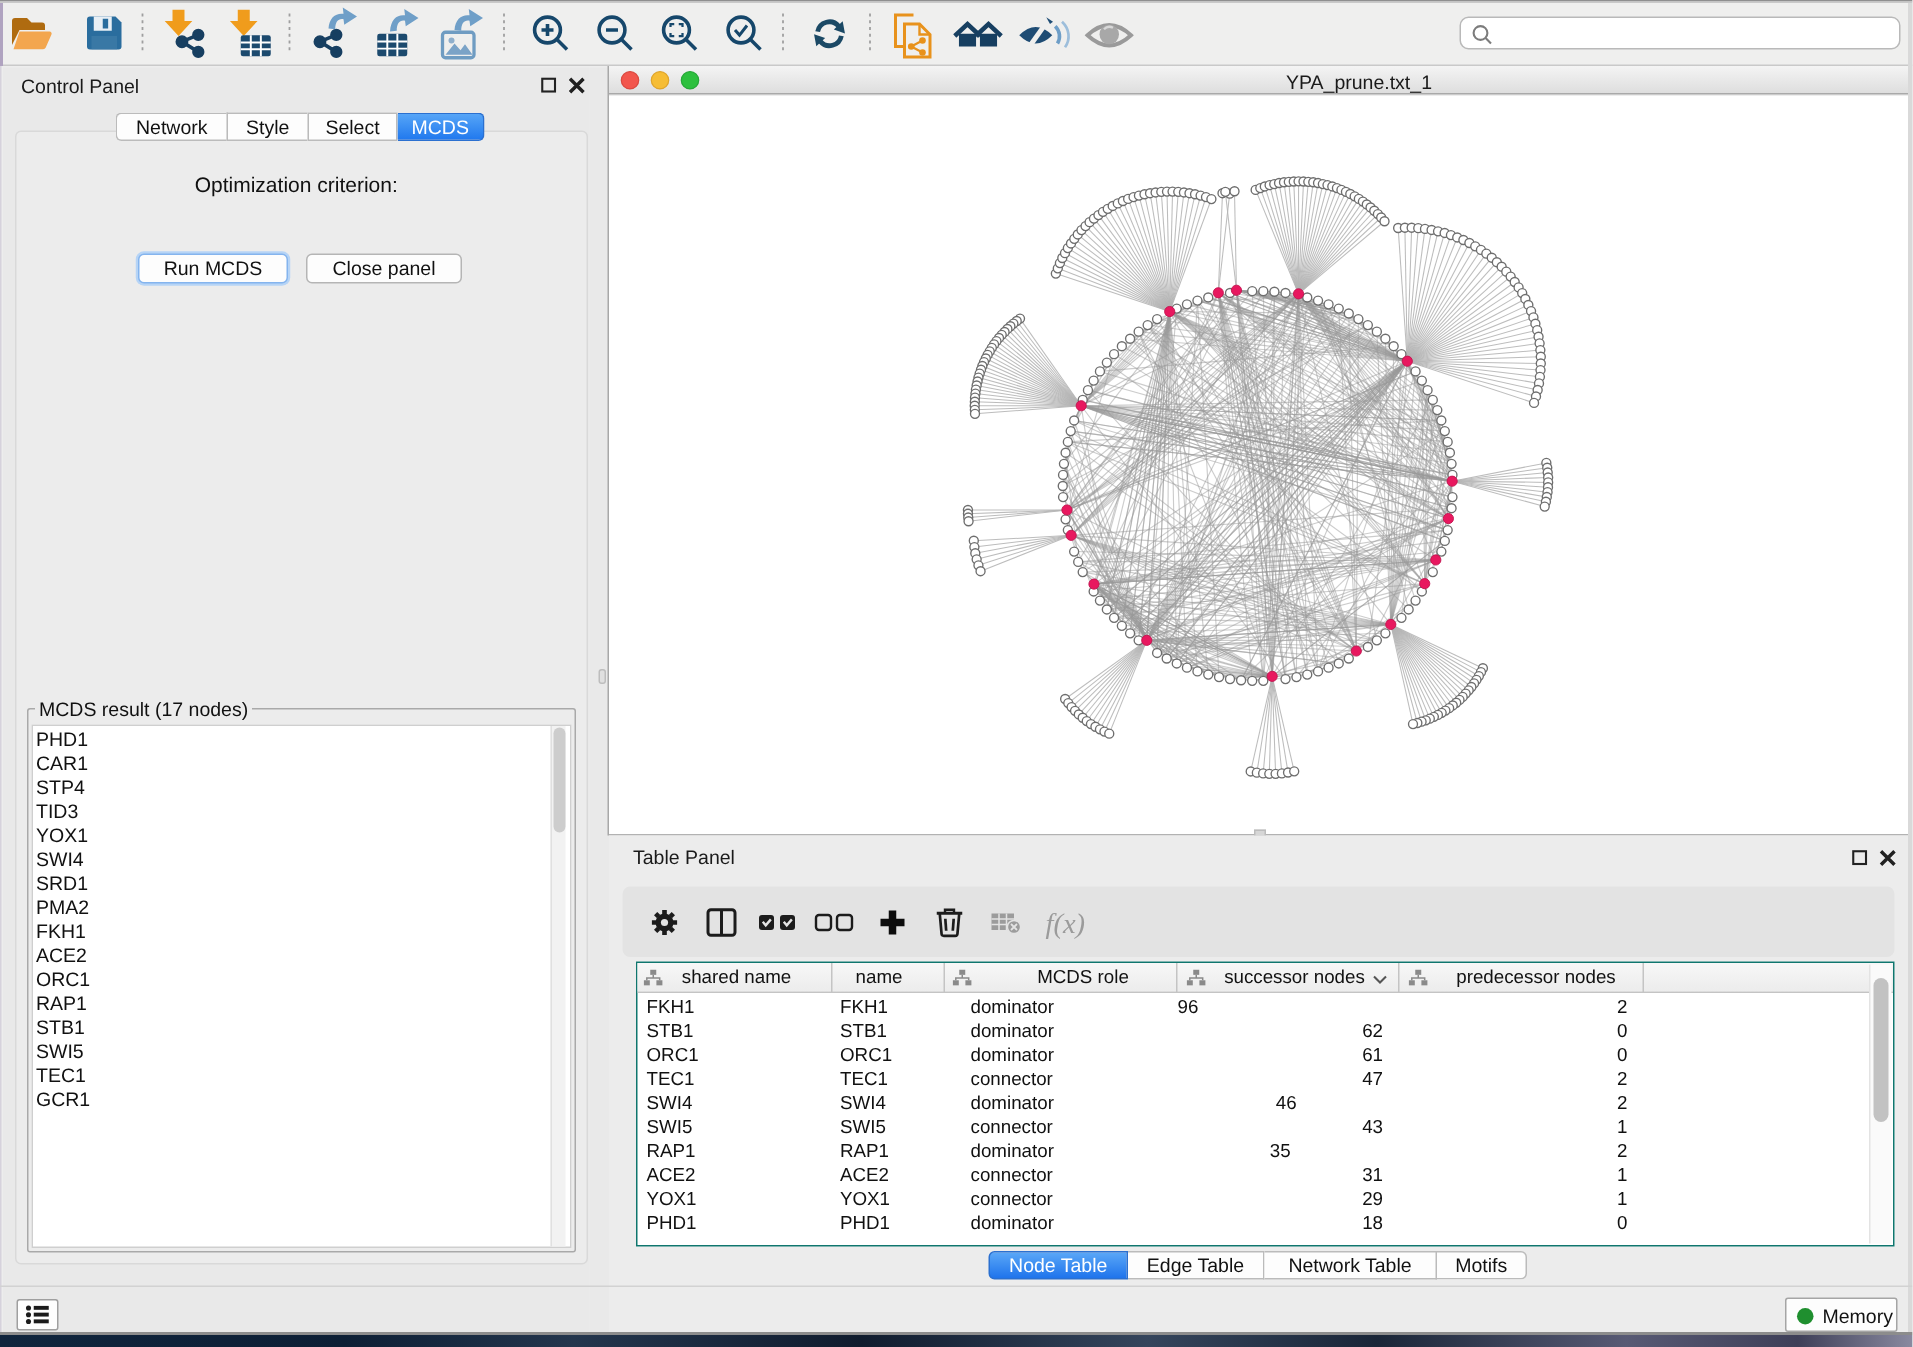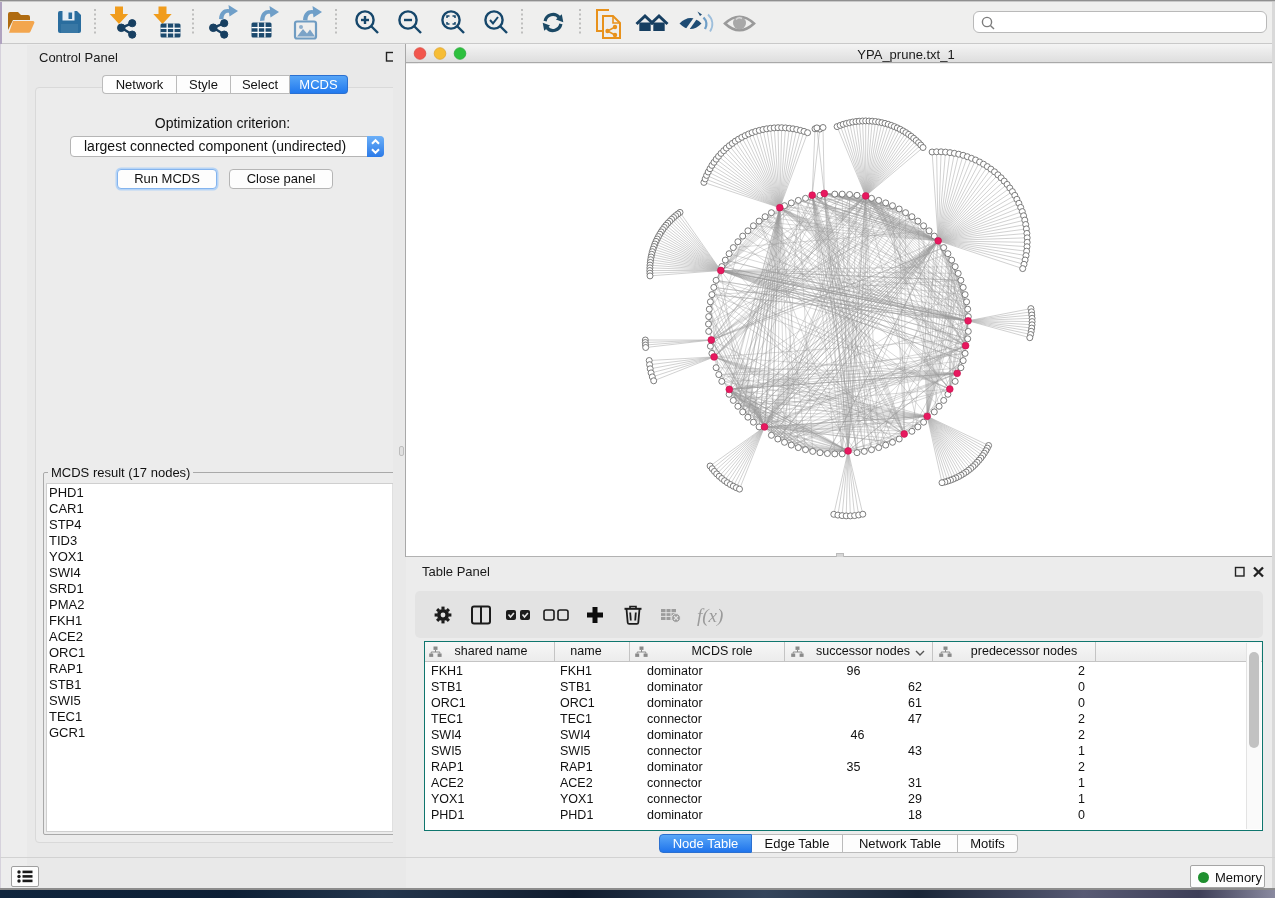--- a/index.html
+++ b/index.html
@@ -142,45 +142,37 @@
 </svg>
 
 <div class="abs" style="left:971px;top:9px;width:294px;height:22px;background:#ffffff;border:1px solid #b9b9b9;border-radius:6px;">
  <svg width="16" height="16" style="position:absolute;left:6px;top:3px">
   <circle cx="7" cy="7" r="4.6" fill="none" stroke="#7c7c7c" stroke-width="1.4"></circle>
   <line x1="10.4" y1="10.4" x2="14" y2="14" stroke="#7c7c7c" stroke-width="1.4"></line>
  </svg>
 </div>
 </div>
 
-<div class="abs" style="left:2px;top:45px;width:391px;height:845px;background:#e9e9e9;margin-left:25px;">
+<div class="abs" style="left:2px;top:45px;width:391px;height:845px;background:#e9e9e9;">
  <div class="abs" style="left:12px;top:5px;font-size:13px;color:#1a1a1a;">Control Panel</div>
  <svg class="abs" style="left:357px;top:6px" width="34" height="13">
    <rect x="2.5" y="1.5" width="8.5" height="8.5" fill="none" stroke="#222" stroke-width="1.4"></rect>
    <path d="M21,1.5 l9,9 M30,1.5 l-9,9" stroke="#222" stroke-width="2.3"></path>
  </svg>
 
  <div class="abs" style="left:8px;top:42px;width:382px;height:756px;background:#ececec;border:1px solid #d9d9d9;border-radius:4px;"></div>
 
  <div class="abs" style="left:0;top:70px;width:391px;text-align:center;font-size:14px;color:#111">Optimization criterion:</div>
  <div class="abs" style="left:75px;top:30px;height:19px;display:flex;font-size:13px;">
   <div style="width:74px;background:#fdfdfd;border:1px solid #bbbbbb;border-right:none;border-radius:4px 0 0 4px;text-align:center;line-height:17px;color:#111">Network</div>
   <div style="width:54px;background:#fdfdfd;border:1px solid #bbbbbb;border-right:none;text-align:center;line-height:17px;color:#111">Style</div>
   <div style="width:60px;background:#fdfdfd;border:1px solid #bbbbbb;text-align:center;line-height:17px;color:#111">Select</div>
   <div style="width:58px;background:linear-gradient(#56a5f7,#2179ee);border:1px solid #2b70d0;border-left:none;border-radius:0 4px 4px 0;text-align:center;line-height:17px;color:#fff">MCDS</div>
  </div>
 
- <div class="abs" style="left:43px;top:91px;width:314px;height:21px;background:#fff;border:1px solid #b5b5b5;border-radius:4px;font-size:14px;line-height:19px;color:#111;padding-left:13px;">largest connected component (undirected)
-   <div class="abs" style="right:-1px;top:-1px;width:17px;height:21px;background:linear-gradient(#6cb0f8,#2b7ae8);border-radius:0 4px 4px 0;">
-     <svg width="17" height="21">
-       <path d="M5,7.8 l3.5,-3.6 3.5,3.6" fill="none" stroke="#fff" stroke-width="2"></path>
-       <path d="M5,13.2 l3.5,3.6 3.5,-3.6" fill="none" stroke="#fff" stroke-width="2"></path>
-     </svg>
-   </div>
- </div>
 
  <div class="abs" style="left:90px;top:124px;width:100px;height:20px;background:#fdfdfd;border:1.5px solid #84b4ee;box-shadow:0 0 0 1.5px #b6d4f6;border-radius:4px;text-align:center;font-size:13px;line-height:17px;color:#111">Run MCDS</div>
  <div class="abs" style="left:202px;top:124px;width:104px;height:20px;background:#fdfdfd;border:1px solid #b5b5b5;border-radius:4px;text-align:center;font-size:13px;line-height:18px;color:#111">Close panel</div>
 
  <fieldset class="abs" style="left:16px;top:420px;width:366px;height:370px;border:1px solid #a9a9a9;border-radius:2px;">
    <legend style="font-size:13px;color:#111;margin-left:4px;padding:0 3px;">MCDS result (17 nodes)</legend>
  </fieldset>
  <div class="abs" style="left:19px;top:438px;width:360px;height:349px;background:#fff;border:1px solid #cfcfcf;font-size:13px;color:#111;padding:1px 0 0 2px;">
  <div style="height:16px;line-height:16px;">PHD1</div>
       <div style="height:16px;line-height:16px;">CAR1</div>
@@ -1374,21 +1366,21 @@
             <path d="M6.5,4 v2 M2.2,7.5 v-1.5 h8.6 v1.5" fill="none" stroke="#8a8a8a" stroke-width="1"></path>
           </svg></div>
      <div class="abs" style="left:530px;top:2px;width:138px;text-align:center">predecessor nodes</div>
      <div class="abs" style="left:670px;top:0;width:1px;height:20px;background:#c4c4c4"></div>
    </div>
    <div class="abs" style="left:0;top:21px;width:837px;">
         <div style="height:16px;line-height:16px;position:relative;font-size:12.5px;color:#111">
 <span style="position:absolute;left:6px;">FKH1</span>
           <span style="position:absolute;left:135px;">FKH1</span>
 <span style="position:absolute;left:222px;">dominator</span>
-          <span style="position:absolute;left:360px;width:137px;text-align:center">96</span>
+          <span style="position:absolute;left:360px;width:137px;text-align:left">96</span>
 <span style="position:absolute;left:510px;width:150px;text-align:right">2</span>
         </div>
         <div style="height:16px;line-height:16px;position:relative;font-size:12.5px;color:#111">
 <span style="position:absolute;left:6px;">STB1</span>
           <span style="position:absolute;left:135px;">STB1</span>
 <span style="position:absolute;left:222px;">dominator</span>
           <span style="position:absolute;left:360px;width:137px;text-align:right">62</span>
 <span style="position:absolute;left:510px;width:150px;text-align:right">0</span>
         </div>
         <div style="height:16px;line-height:16px;position:relative;font-size:12.5px;color:#111">

